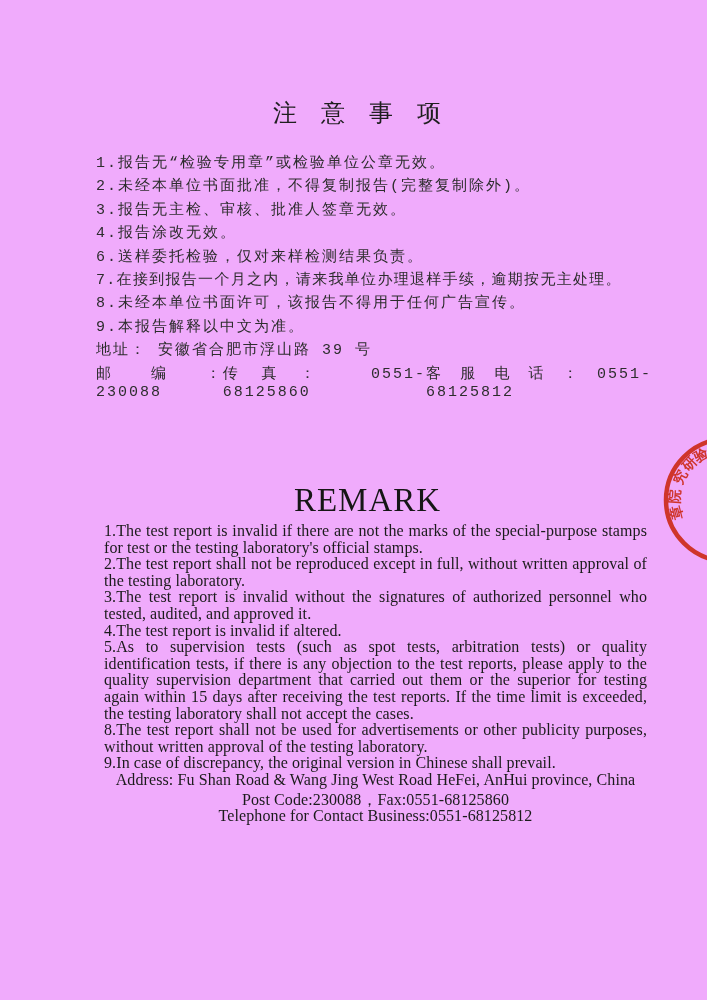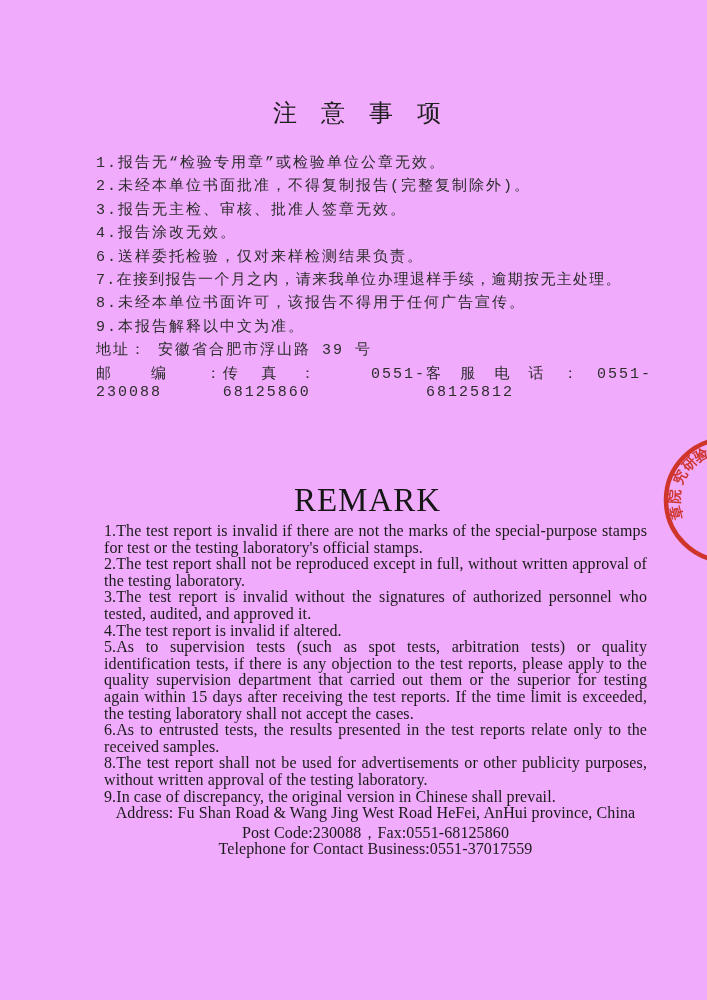--- a/index.html
+++ b/index.html
@@ -80,26 +80,25 @@
   </div>
 
   <div class="remark-title">REMARK</div>
 
   <div class="en-block">
     <p>1.The test report is invalid if there are not the marks of the special-purpose stamps for test or the testing laboratory's official stamps.</p>
     <p>2.The test report shall not be reproduced except in full, without written approval of the testing laboratory.</p>
     <p>3.The test report is invalid without the signatures of authorized personnel who tested, audited, and approved it.</p>
     <p>4.The test report is invalid if altered.</p>
     <p>5.As to supervision tests (such as spot tests, arbitration tests) or quality identification tests, if there is any objection to the test reports, please apply to the quality supervision department that carried out them or the superior for testing again within 15 days after receiving the test reports. If the time limit is exceeded, the testing laboratory shall not accept the cases.</p>
-    <p>6.As to entrusted tests, the results presented in the test reports relate only to the received samples.</p>
     <p>8.The test report shall not be used for advertisements or other publicity purposes, without written approval of the testing laboratory.</p>
     <p>9.In case of discrepancy, the original version in Chinese shall prevail.</p>
     <p class="addr-line">Address: Fu Shan Road &amp; Wang Jing West Road HeFei, AnHui province, China</p>
     <p class="addr-line gap-top">Post Code:230088，Fax:0551-68125860</p>
-    <p class="addr-line">Telephone for Contact Business:0551-37017559</p>
+    <p class="addr-line">Telephone for Contact Business:0551-68125812</p>
   </div>
 
   <svg class="seal" width="130" height="130" viewBox="0 0 130 130">
     <circle cx="65" cy="65" r="61" fill="none" stroke="#cf352b" stroke-width="4.5"></circle>
     <g fill="#cf352b" text-anchor="middle">
       <text transform="translate(39,20) rotate(-30)" dominant-baseline="central">验</text>
       <text transform="translate(27.6,28.9) rotate(-46)" dominant-baseline="central">研</text>
       <text transform="translate(18.3,42.2) rotate(-64)" dominant-baseline="central">究</text>
       <text transform="translate(13.1,61.4) rotate(-86)" dominant-baseline="central">院</text>
       <text transform="translate(14.6,77.6) rotate(-104)" dominant-baseline="central">章</text>

